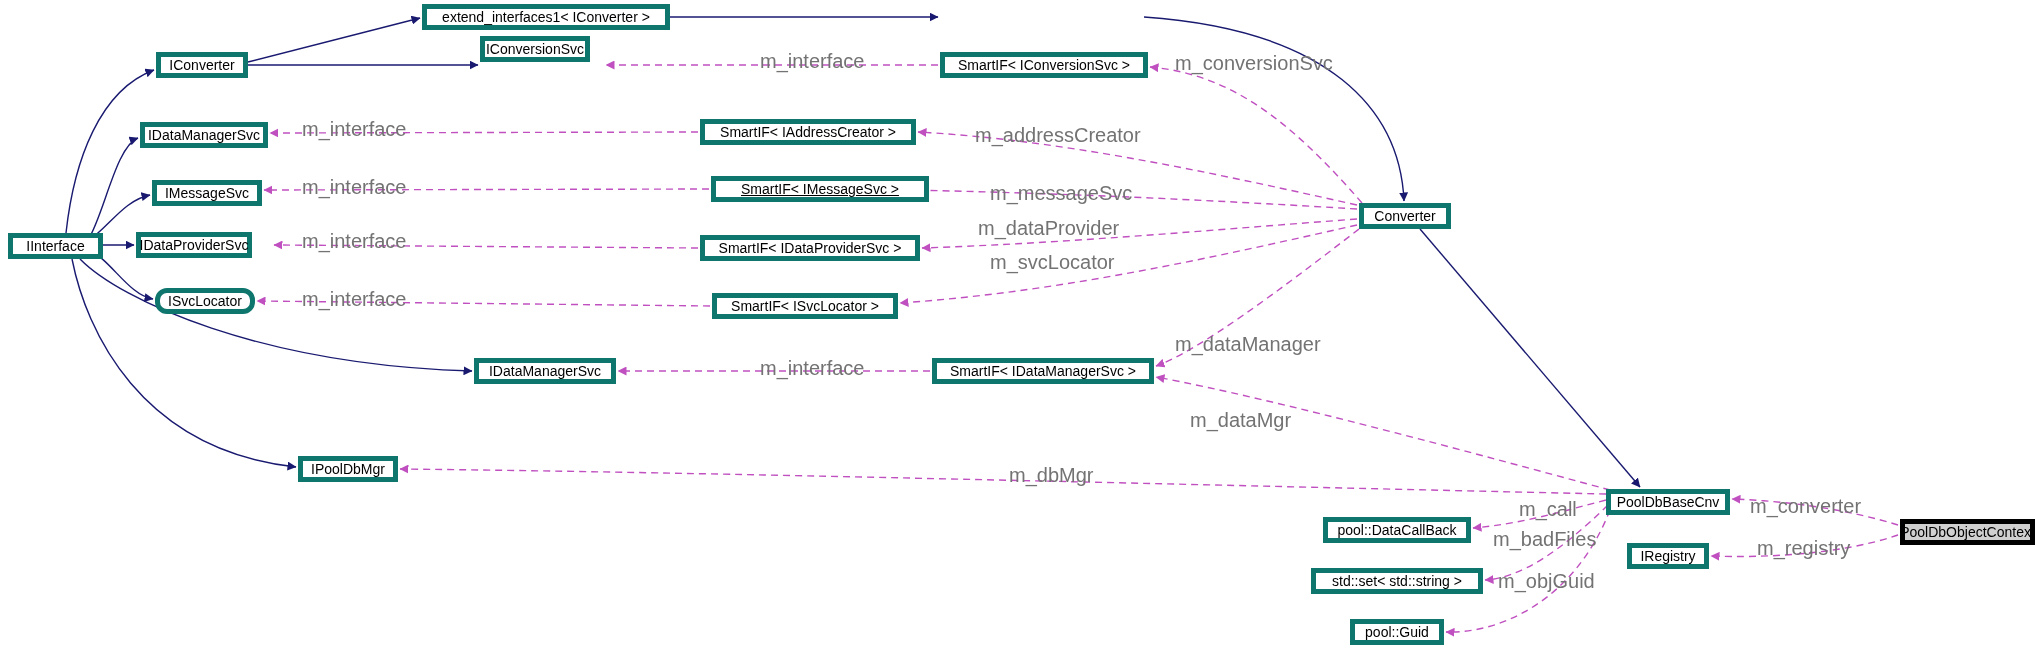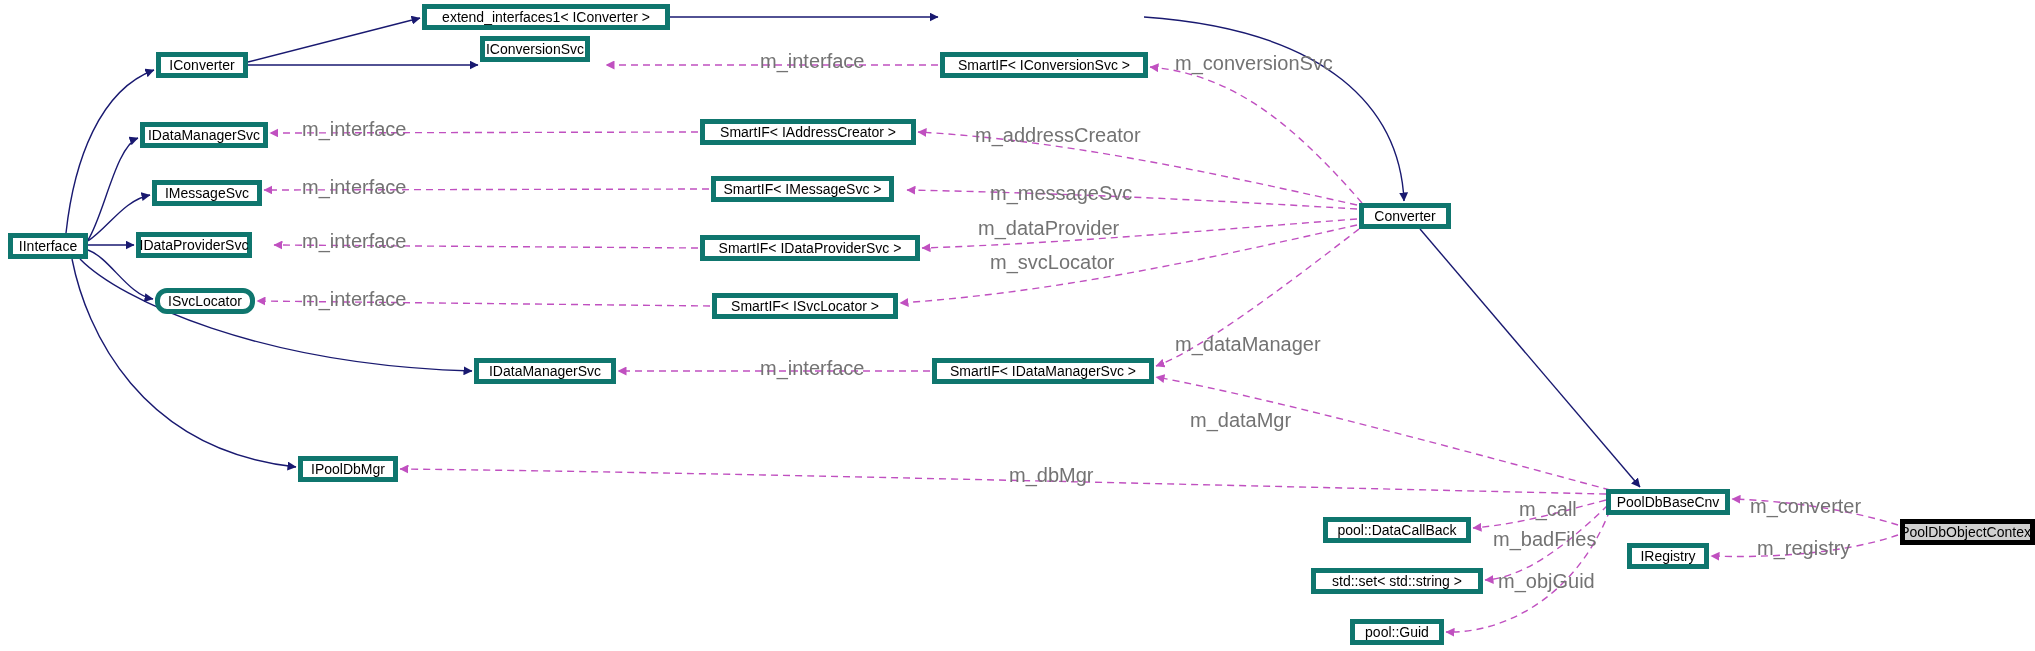--- a/index.html
+++ b/index.html
@@ -87,21 +87,21 @@
       <path d="M 1608,505 C 1560,552 1520,578 1485,580" marker-end="url(#arrP)"></path>
 
       <path d="M 1610,510 C 1575,600 1500,634 1446,632" marker-end="url(#arrP)"></path>
 
       <path d="M 1898,525 C 1850,510 1790,501 1732,499" marker-end="url(#arrP)"></path>
 
       <path d="M 1898,535 C 1840,555 1760,558 1711,556" marker-end="url(#arrP)"></path>
     </g>
   </svg>
 
-  <div class="node" style="left:8px;top:233px;width:80px;height:26px;justify-content:center;">
+  <div class="node" style="left:8px;top:233px;width:95px;height:26px;justify-content:center;">
       <span>IInterface</span>
     </div>
   <div class="node" style="left:156px;top:52px;width:92px;height:26px;">
       <span>IConverter</span>
     </div>
   <div class="node" style="left:140px;top:122px;width:128px;height:26px;">
       <span>IDataManagerSvc</span>
     </div>
   <div class="node" style="left:152px;top:180px;width:110px;height:26px;">
       <span>IMessageSvc</span>
@@ -123,21 +123,21 @@
     </div>
   <div class="node" style="left:480px;top:36px;width:110px;height:26px;">
       <span>IConversionSvc</span>
     </div>
   <div class="node" style="left:940px;top:52px;width:208px;height:26px;">
       <span>SmartIF&lt; IConversionSvc &gt;</span>
     </div>
   <div class="node" style="left:700px;top:119px;width:216px;height:26px;">
       <span>SmartIF&lt; IAddressCreator &gt;</span>
     </div>
-  <div class="node" style="left:711px;top:176px;width:183px;height:26px;">
+  <div class="node" style="left:711px;top:176px;width:218px;height:26px;text-decoration:underline;">
       <span>SmartIF&lt; IMessageSvc &gt;</span>
     </div>
   <div class="node" style="left:700px;top:235px;width:220px;height:26px;">
       <span>SmartIF&lt; IDataProviderSvc &gt;</span>
     </div>
   <div class="node" style="left:712px;top:293px;width:186px;height:26px;">
       <span>SmartIF&lt; ISvcLocator &gt;</span>
     </div>
   <div class="node" style="left:932px;top:358px;width:222px;height:26px;">
       <span>SmartIF&lt; IDataManagerSvc &gt;</span>

